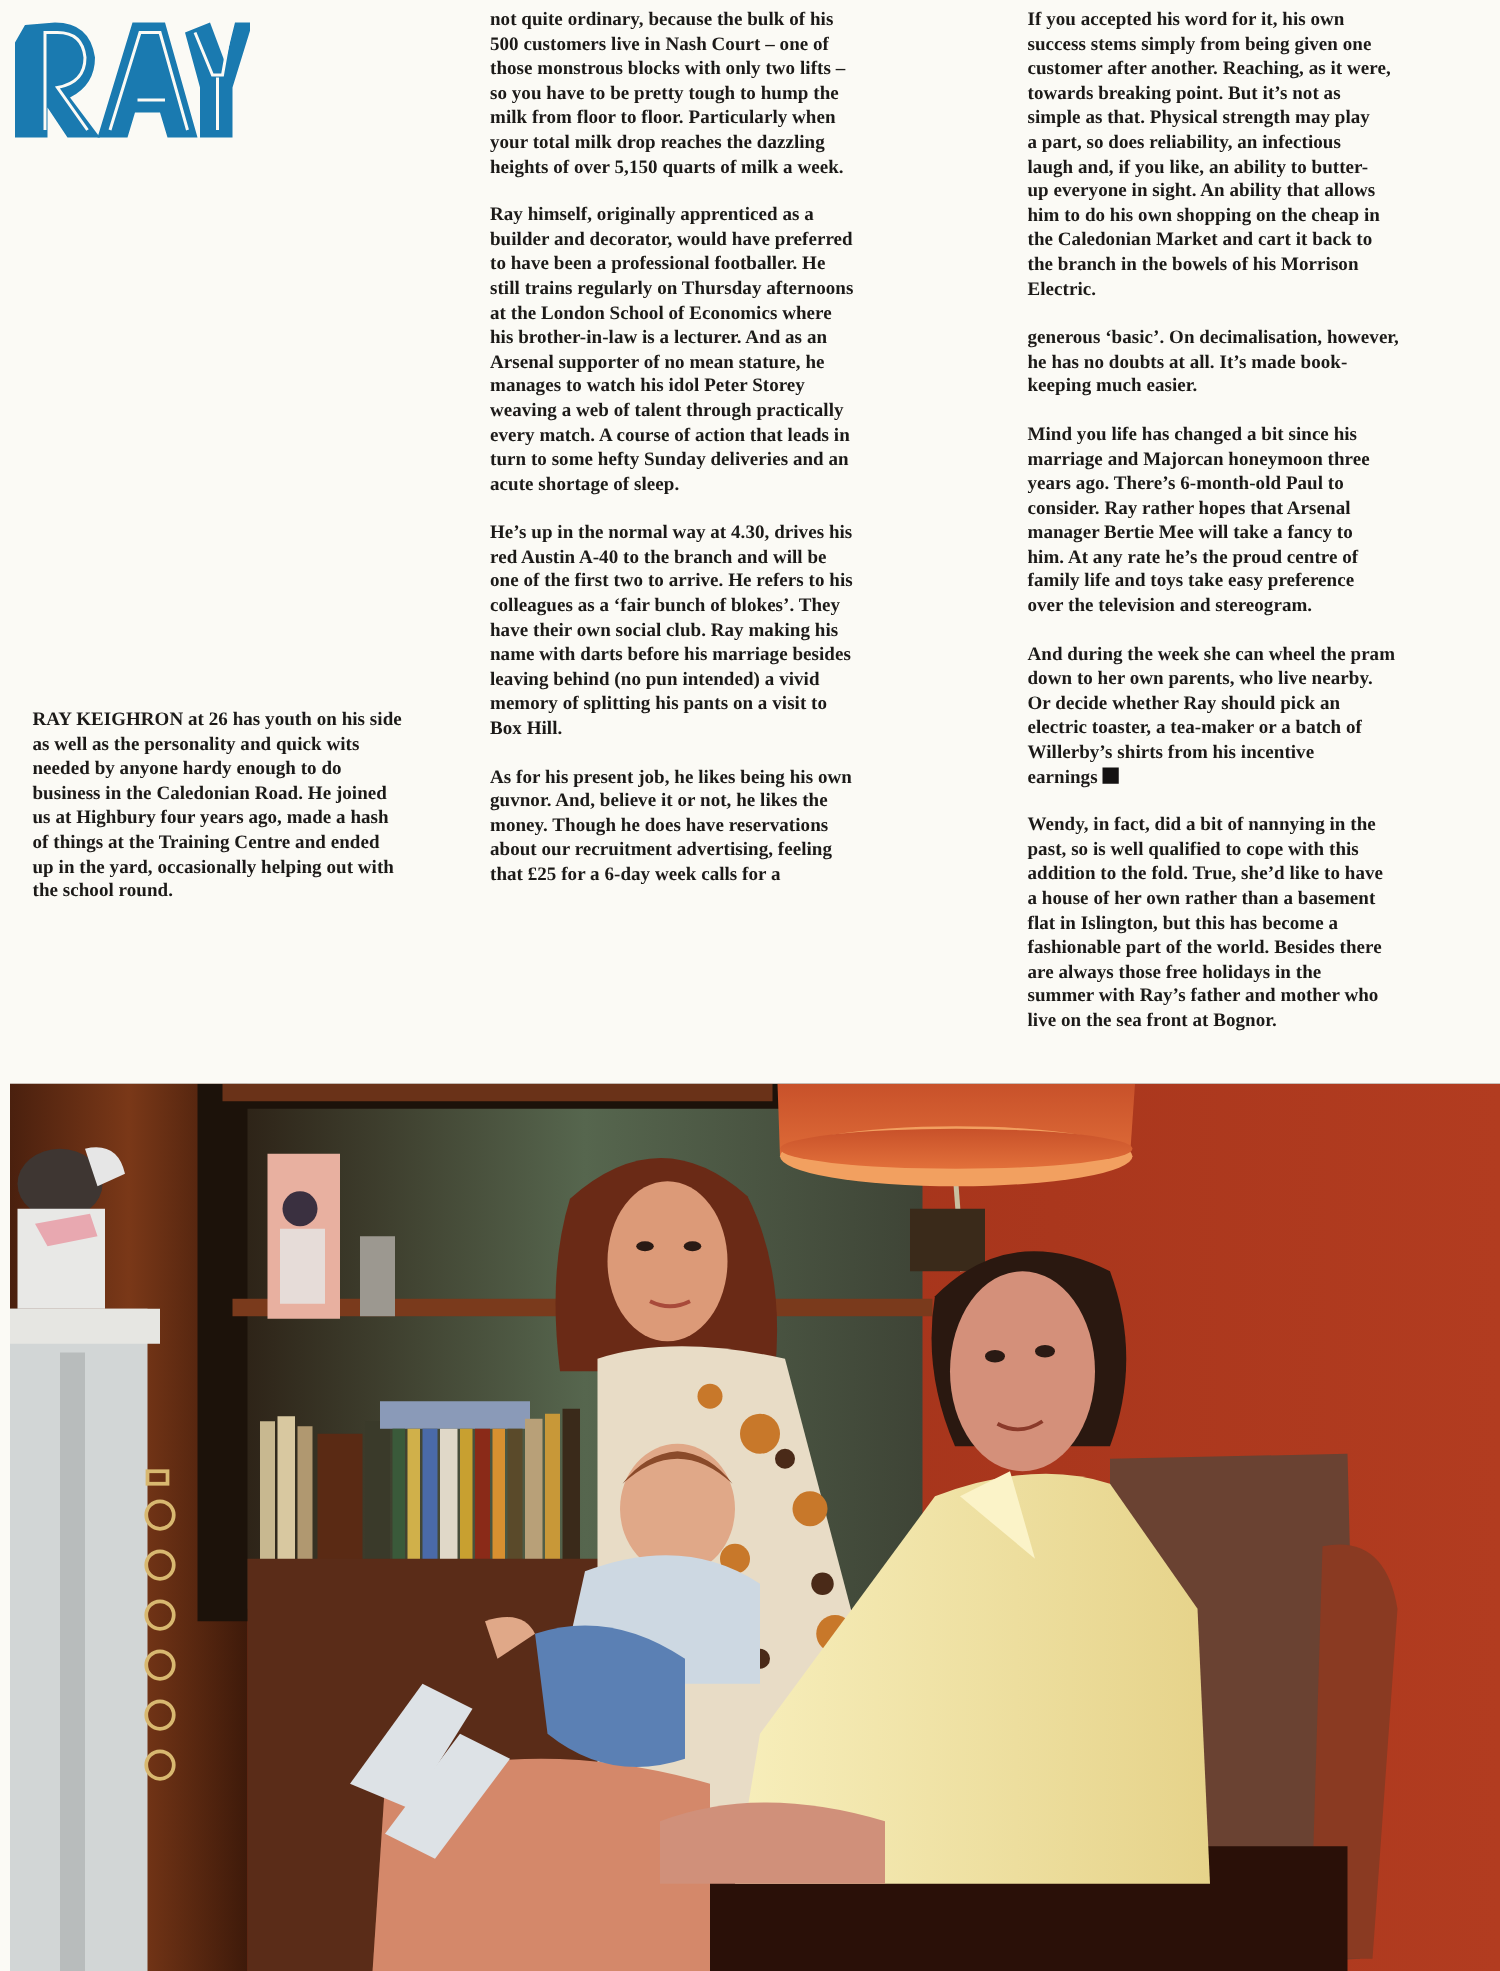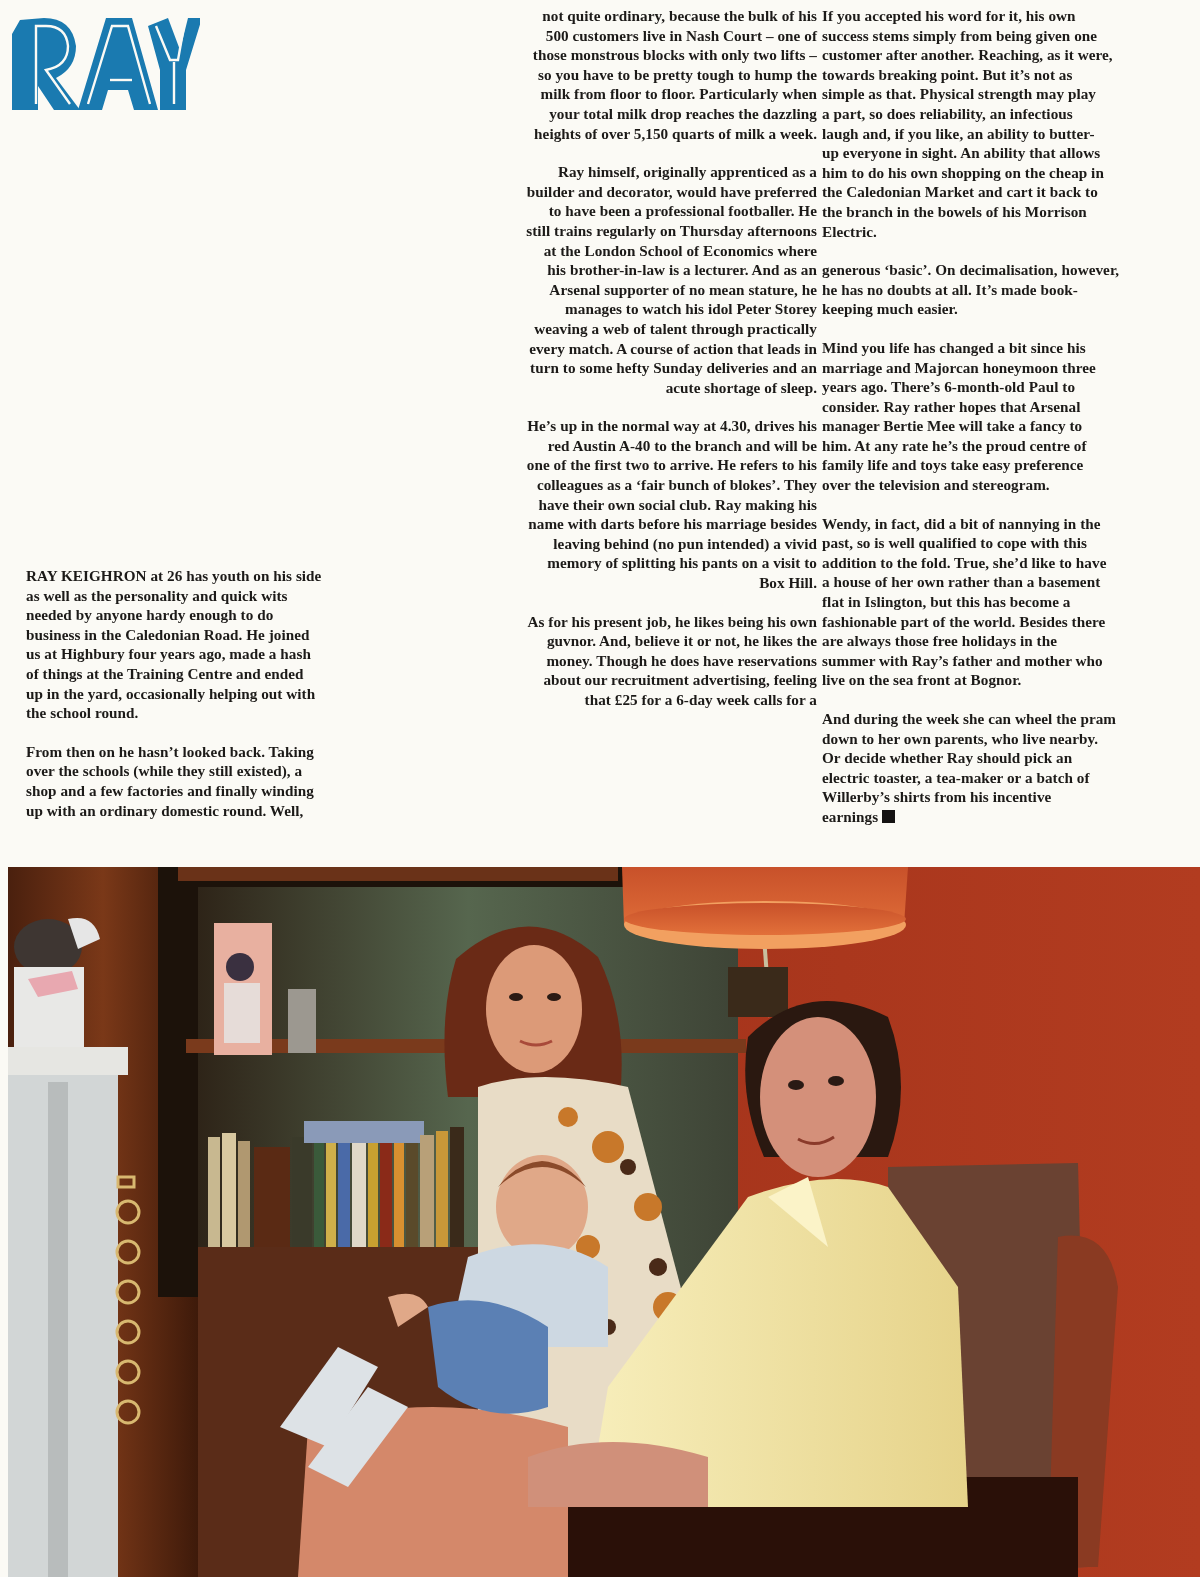--- a/index.html
+++ b/index.html
@@ -21,21 +21,21 @@
   
   .col {
     position: absolute;
     font-size: 15.2px;
     line-height: 19.6px;
     font-weight: bold;
     letter-spacing: 0.05px;
   }
   .col p { margin: 0 0 19px 0; white-space: pre-line; }
   .col1 { left: 26px; top: 566px; width: 392px; }
-  .col2 { left: 437px; top: 6px; width: 380px; text-align: right; }
+  .col2 { left: 392px; top: 6px; width: 380px; }
   .col3 { left: 822px; top: 6px; width: 378px; }
   .endmark {
     display: inline-block; width: 13px; height: 13px;
     background: #141212; vertical-align: -1px; margin-left: 4px;
   }
 
   
   .photo {
     position: absolute; left: 8px; top: 867px;
     width: 1192px; height: 710px; overflow: hidden;
@@ -69,24 +69,20 @@
 
   <div class="col col1">
     <p>RAY KEIGHRON at 26 has youth on his side
 as well as the personality and quick wits
 needed by anyone hardy enough to do
 business in the Caledonian Road. He joined
 us at Highbury four years ago, made a hash
 of things at the Training Centre and ended
 up in the yard, occasionally helping out with
 the school round.</p>
-    <p>From then on he hasn’t looked back. Taking
-over the schools (while they still existed), a
-shop and a few factories and finally winding
-up with an ordinary domestic round. Well,</p>
   </div>
 
   <div class="col col2">
     <p>not quite ordinary, because the bulk of his
 500 customers live in Nash Court – one of
 those monstrous blocks with only two lifts –
 so you have to be pretty tough to hump the
 milk from floor to floor. Particularly when
 your total milk drop reaches the dazzling
 heights of over 5,150 quarts of milk a week.</p>
@@ -135,35 +131,35 @@
 he has no doubts at all. It’s made book-
 keeping much easier.</p>
     <p>Mind you life has changed a bit since his
 marriage and Majorcan honeymoon three
 years ago. There’s 6-month-old Paul to
 consider. Ray rather hopes that Arsenal
 manager Bertie Mee will take a fancy to
 him. At any rate he’s the proud centre of
 family life and toys take easy preference
 over the television and stereogram.</p>
+    <p><span>And during the week she can wheel the pram
+down to her own parents, who live nearby.
+Or decide whether Ray should pick an
+electric toaster, a tea-maker or a batch of
+Willerby’s shirts from his incentive
+earnings</span><span class="endmark"></span></p>
     <p>Wendy, in fact, did a bit of nannying in the
 past, so is well qualified to cope with this
 addition to the fold. True, she’d like to have
 a house of her own rather than a basement
 flat in Islington, but this has become a
 fashionable part of the world. Besides there
 are always those free holidays in the
 summer with Ray’s father and mother who
 live on the sea front at Bognor.</p>
-    <p><span>And during the week she can wheel the pram
-down to her own parents, who live nearby.
-Or decide whether Ray should pick an
-electric toaster, a tea-maker or a batch of
-Willerby’s shirts from his incentive
-earnings</span><span class="endmark"></span></p>
   </div>
 
   <div class="photo">
     <svg width="1192" height="710" viewBox="0 0 1192 710">
       <defs>
         <linearGradient id="wall" x1="0" x2="1" y1="0" y2="0">
           <stop offset="0" stop-color="#6e1e0e"></stop>
           <stop offset="0.4" stop-color="#a2321a"></stop>
           <stop offset="1" stop-color="#b23c20"></stop>
         </linearGradient>

